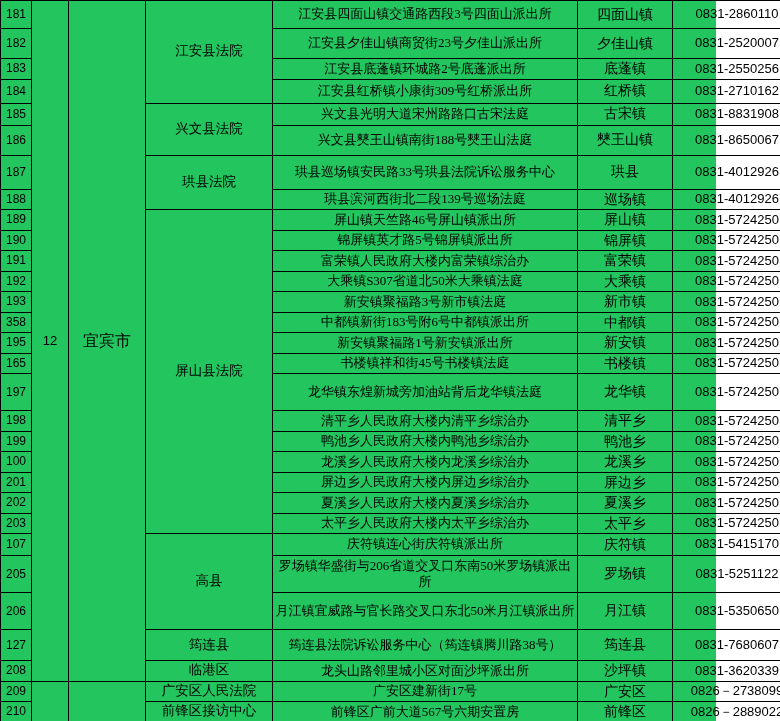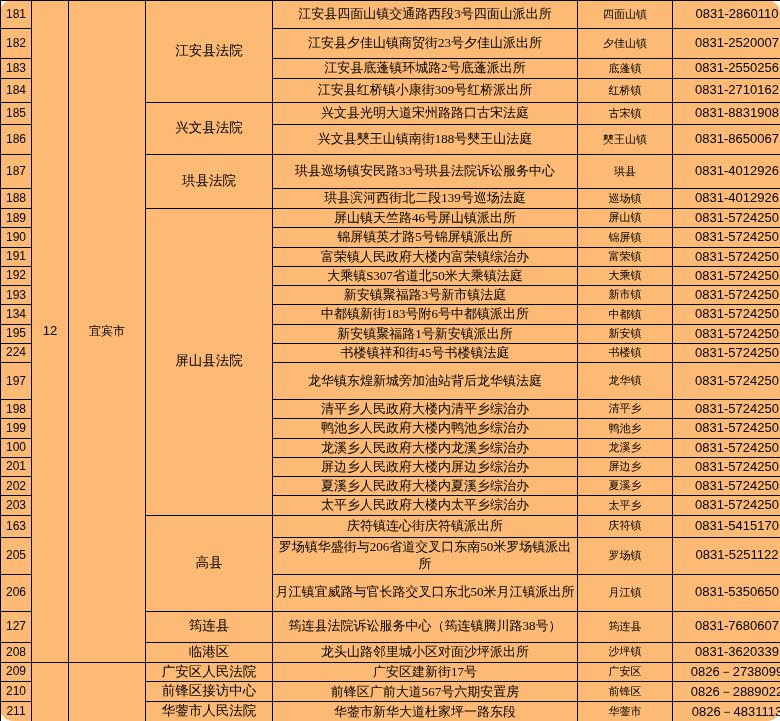--- a/index.html
+++ b/index.html
@@ -7,25 +7,24 @@
     padding: 0;
     background: #ffffff;
   }
   body {
     font-family: "Liberation Sans", "DejaVu Sans", sans-serif;
     width: 780px;
     height: 721px;
     overflow: hidden;
   }
   .sheet {
-    width: 780px;
+    width: 716px;
     height: 721px;
     position: relative;
-    background: #fdba74;
-    border-radius: 13px;
+    background: #22c55e;
   }
   table.grid {
     border-collapse: collapse;
     table-layout: fixed;
     width: 780px;
     font-size: 12.5px;
     color: #000;
   }
   table.grid td {
     border: 1px solid #000;
@@ -39,35 +38,35 @@
   td.c-idx {
     width: 26px;
     font-size: 12px;
   }
   td.c-no {
     width: 32px;
     font-size: 13px;
   }
   td.c-city {
     width: 72px;
-    font-size: 12px;
+    font-size: 16px;
   }
   td.c-court {
     width: 122px;
     font-size: 13.5px;
   }
   td.c-addr {
     width: 300px;
     font-size: 13px;
     line-height: 1.25;
     font-family: Liberation Serif, serif;
   }
   td.c-town {
     width: 90px;
-    font-size: 11px;
+    font-size: 14px;
   }
   td.c-phone {
     width: 124px;
     font-size: 13px;
     font-family: "Liberation Sans", "DejaVu Sans", sans-serif;
   }
 </style>
 </head>
 <body>
 
@@ -166,35 +165,35 @@
       </tr>
 
       <tr style="height:19px">
         <td class="c-idx">193</td>
         <td class="c-addr">新安镇聚福路3号新市镇法庭</td>
         <td class="c-town">新市镇</td>
         <td class="c-phone">0831-5724250</td>
       </tr>
 
       <tr style="height:19px">
-        <td class="c-idx">134</td>
+        <td class="c-idx">358</td>
         <td class="c-addr">中都镇新街183号附6号中都镇派出所</td>
         <td class="c-town">中都镇</td>
         <td class="c-phone">0831-5724250</td>
       </tr>
 
       <tr style="height:19px">
         <td class="c-idx">195</td>
         <td class="c-addr">新安镇聚福路1号新安镇派出所</td>
         <td class="c-town">新安镇</td>
         <td class="c-phone">0831-5724250</td>
       </tr>
 
       <tr style="height:19px">
-        <td class="c-idx">224</td>
+        <td class="c-idx">165</td>
         <td class="c-addr">书楼镇祥和街45号书楼镇法庭</td>
         <td class="c-town">书楼镇</td>
         <td class="c-phone">0831-5724250</td>
       </tr>
 
       <tr style="height:37px">
         <td class="c-idx">197</td>
         <td class="c-addr">龙华镇东煌新城旁加油站背后龙华镇法庭</td>
         <td class="c-town">龙华镇</td>
         <td class="c-phone">0831-5724250</td>
@@ -236,21 +235,21 @@
       </tr>
 
       <tr style="height:19px">
         <td class="c-idx">203</td>
         <td class="c-addr">太平乡人民政府大楼内太平乡综治办</td>
         <td class="c-town">太平乡</td>
         <td class="c-phone">0831-5724250</td>
       </tr>
 
       <tr style="height:22px">
-        <td class="c-idx">163</td>
+        <td class="c-idx">107</td>
         <td class="c-court" rowspan="3">高县</td>
         <td class="c-addr">庆符镇连心街庆符镇派出所</td>
         <td class="c-town">庆符镇</td>
         <td class="c-phone">0831-5415170</td>
       </tr>
 
       <tr style="height:37px">
         <td class="c-idx">205</td>
         <td class="c-addr">罗场镇华盛街与206省道交叉口东南50米罗场镇派出所</td>
         <td class="c-town">罗场镇</td>

